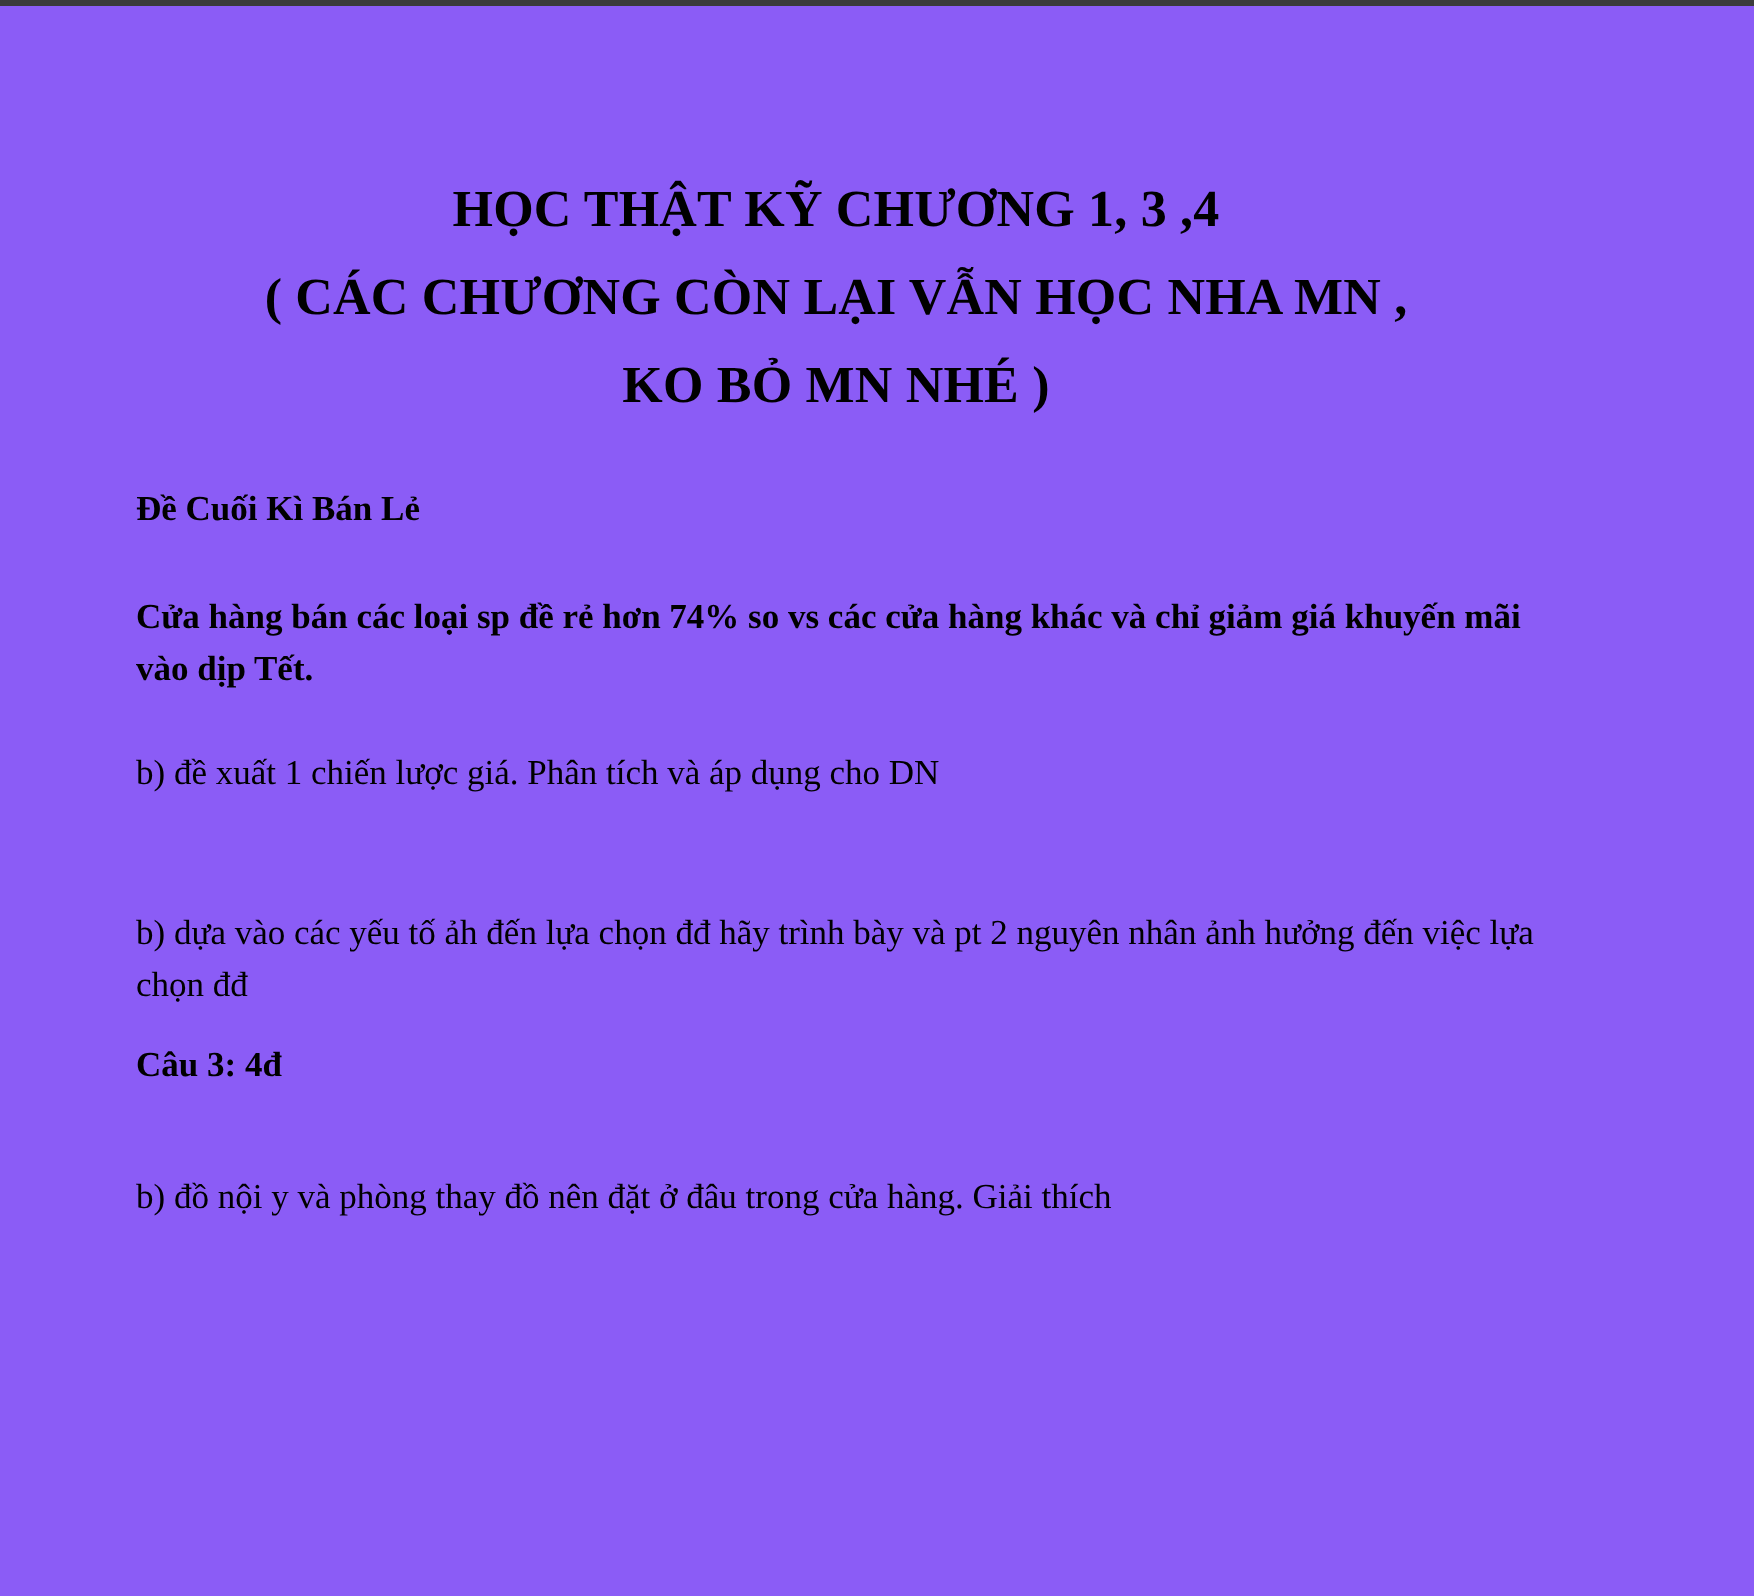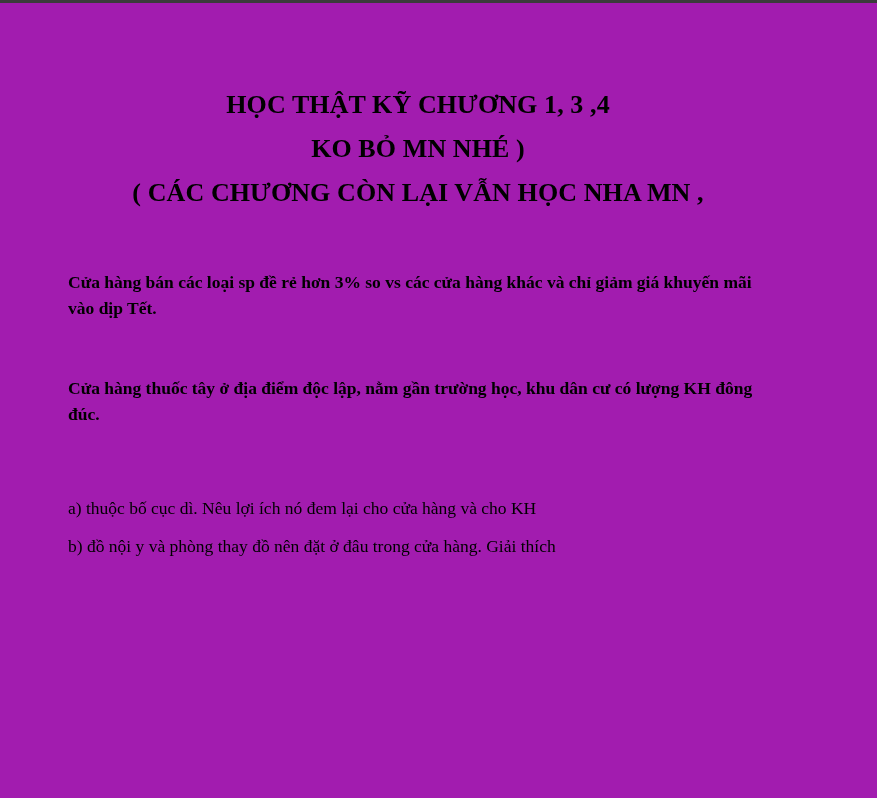--- a/index.html
+++ b/index.html
@@ -26,21 +26,21 @@
     height: 3px;
     background: #3b3b3b;
   }
 
   .page {
     position: absolute;
     top: 3px;
     left: 0;
     width: 877px;
     height: 795px;
-    background: #a21caf;
+    background: #8b5cf6;
     box-sizing: border-box;
     padding: 0;
     overflow: hidden;
   }
 
   .content {
     position: absolute;
     left: 68px;
     top: 0;
     width: 700px;
@@ -79,50 +79,52 @@
 </head>
 <body>
 
 <div class="viewer-top-edge"></div>
 
 <div class="page">
   <div class="content">
 
     <h1 class="doc-title">
       <span class="title-line title-line-1">HỌC THẬT KỸ CHƯƠNG 1, 3 ,4</span>
+      <span class="title-line title-line-2">( CÁC CHƯƠNG CÒN LẠI VẪN HỌC NHA MN ,</span>
       <span class="title-line title-line-3">KO BỎ MN NHÉ )</span>
-      <span class="title-line title-line-2">( CÁC CHƯƠNG CÒN LẠI VẪN HỌC NHA MN ,</span>
     </h1>
 
     <div class="sp-title-gap"></div>
 
+    <p class="para bold">Đề Cuối Kì Bán Lẻ</p>
 
     <div class="sp-md"></div>
 
     <div class="sp-md"></div>
 
-    <p class="para bold">Cửa hàng bán các loại sp đề rẻ hơn 3% so vs các cửa hàng khác và chỉ giảm giá khuyến mãi vào dịp Tết.</p>
+    <p class="para bold">Cửa hàng bán các loại sp đề rẻ hơn 74% so vs các cửa hàng khác và chỉ giảm giá khuyến mãi vào dịp Tết.</p>
     <div class="sp-md"></div>
 
     <div class="sp-sm"></div>
 
-    <div class="sp-md"></div>
-
-    <div class="sp-md"></div>
-
-    <p class="para bold">Cửa hàng thuốc tây ở địa điểm độc lập, nằm gần trường học, khu dân cư có lượng KH đông đúc.</p>
-    <div class="sp-md"></div>
-
-    <div class="sp-sm"></div>
-
+    <p class="para normal">b) đề xuất 1 chiến lược giá. Phân tích và áp dụng cho DN</p>
     <div class="sp-md"></div>
 
     <div class="sp-md"></div>
 
     <div class="sp-md"></div>
 
-    <p class="para normal">a) thuộc bố cục dì. Nêu lợi ích nó đem lại cho cửa hàng và cho KH</p>
+    <div class="sp-sm"></div>
+
+    <p class="para normal">b) dựa vào các yếu tố ảh đến lựa chọn đđ hãy trình bày và pt 2 nguyên nhân ảnh hưởng đến việc lựa chọn đđ</p>
+    <div class="sp-md"></div>
+
+    <p class="para bold">Câu 3: 4đ</p>
+    <div class="sp-md"></div>
+
+    <div class="sp-md"></div>
+
     <div class="sp-sm"></div>
 
     <p class="para normal">b) đồ nội y và phòng thay đồ nên đặt ở đâu trong cửa hàng. Giải thích</p>
 
   </div>
 </div>
 
 </body></html>

